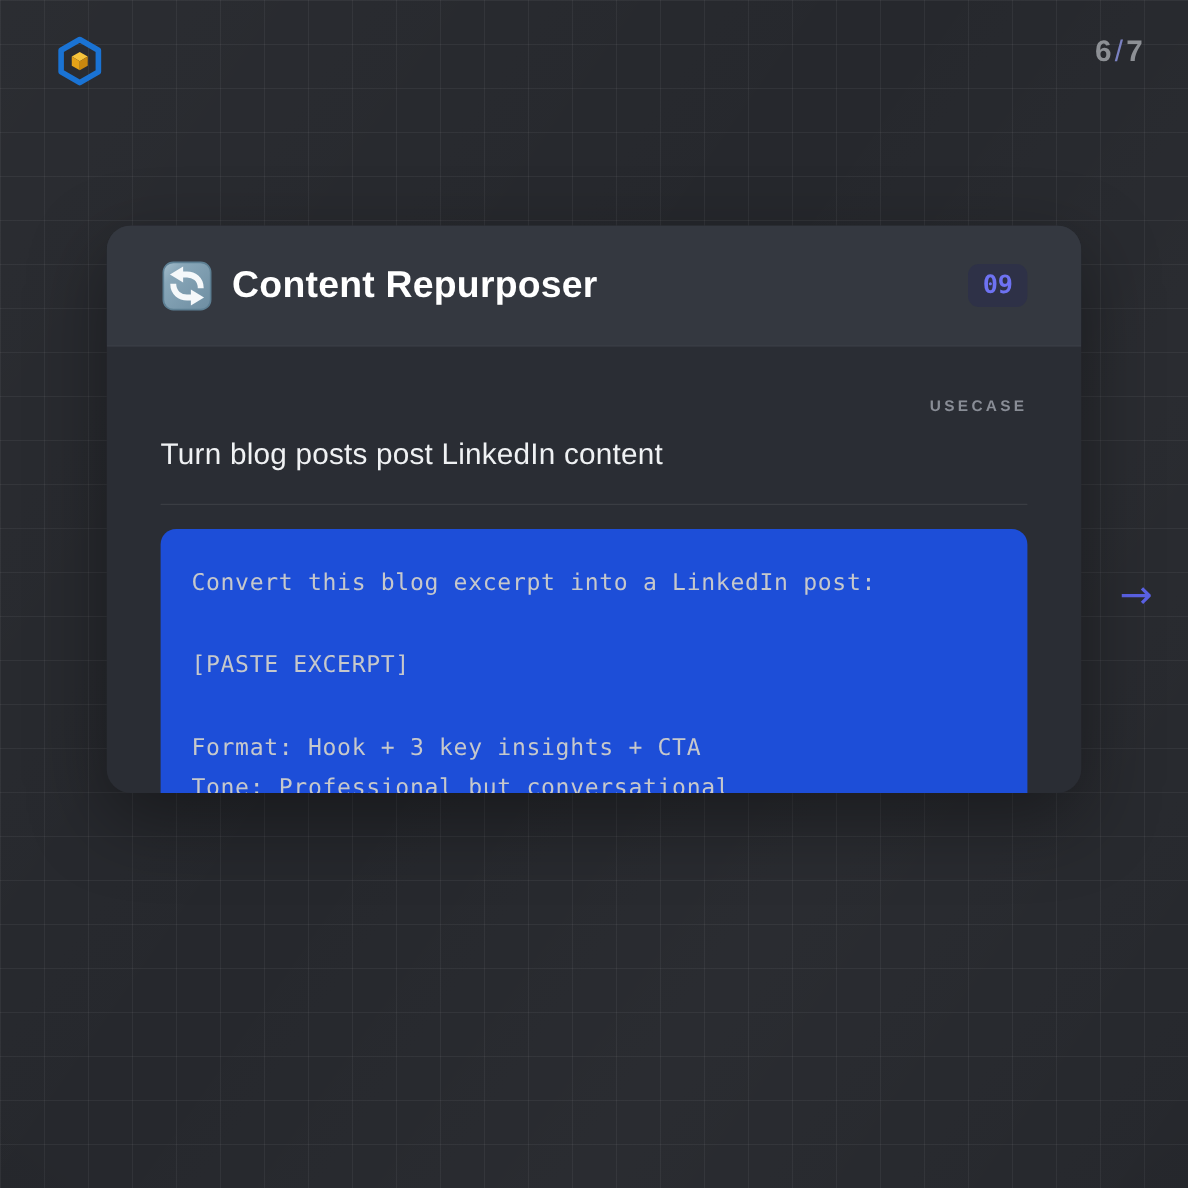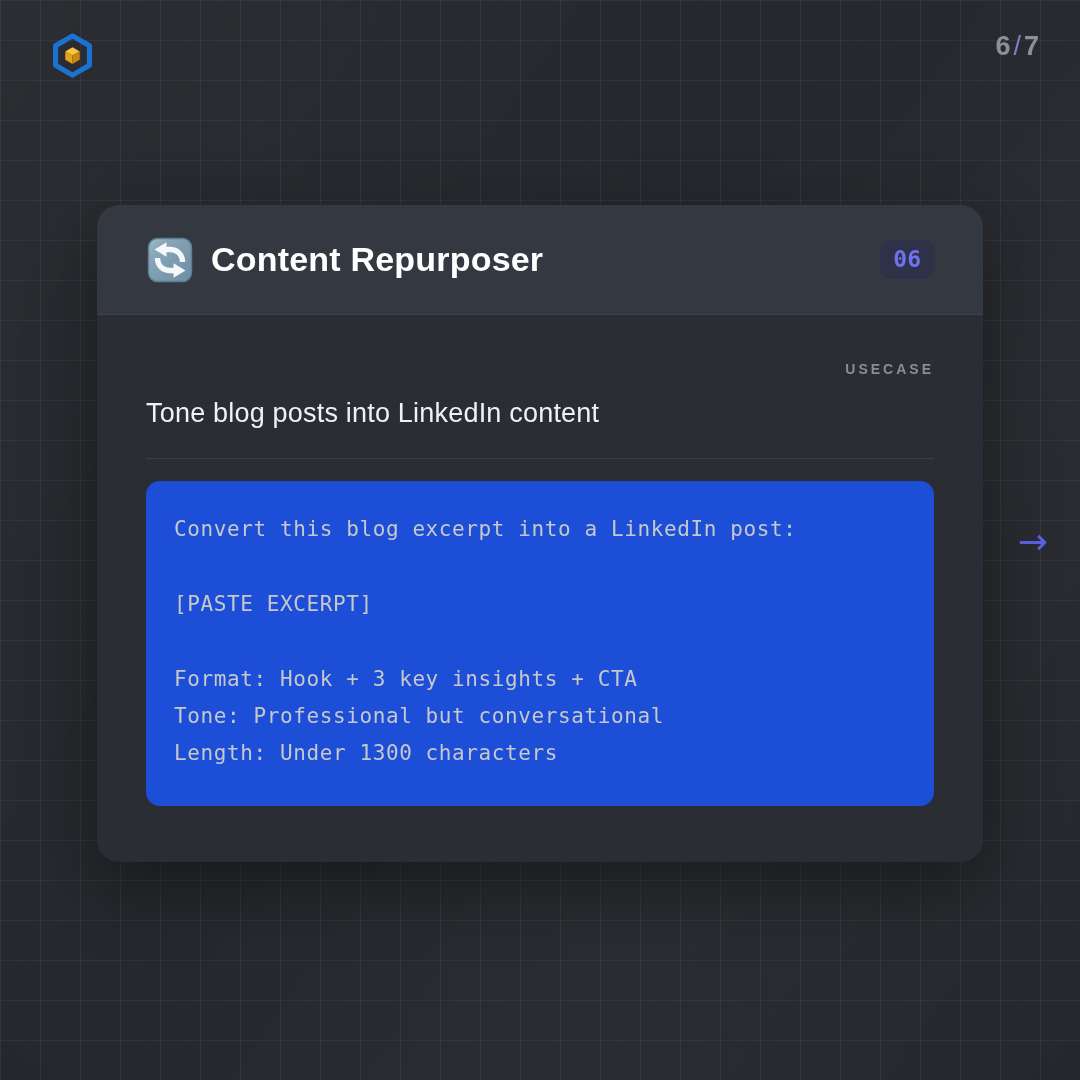--- a/index.html
+++ b/index.html
@@ -21,21 +21,21 @@
   
   .logo{position:absolute;left:49px;top:32px;width:47px;height:47px;}
   .counter{
     position:absolute;top:31px;right:39px;
     font-size:27px;font-weight:700;letter-spacing:2px;color:#8d9095;
   }
   .counter .sep{color:#7b82c2;font-weight:400;padding:0 1px;}
 
   
   .card{
-    position:absolute;left:97px;top:205px;width:886px;height:657px;
+    position:absolute;left:97px;top:205px;width:886px;height:516px;
     border-radius:22px;background:#2a2d34;
     box-shadow:0 24px 70px rgba(0,0,0,0.38);
     overflow:hidden;z-index:1;
   }
   .card-header{
     height:110px;background:#343840;
     border-bottom:1px solid rgba(255,255,255,0.05);
     display:flex;align-items:center;
     padding:0 49px;box-sizing:border-box;
   }
@@ -114,26 +114,26 @@
             </linearGradient>
           </defs>
           <rect x="2.5" y="2.5" width="43" height="43" rx="9" fill="url(#sq)" stroke="#5d7f93" stroke-width="1.5"></rect>
           <path d="M 36.5 26 C 36.5 17.5 30 13.5 24 13.5 L 18.5 13.5" fill="none" stroke="#f5f8fa" stroke-width="5.4"></path>
           <polygon points="8.5,13.5 20.5,6.2 20.5,20.8" fill="#f5f8fa"></polygon>
           <path d="M 11.5 22 C 11.5 30.5 18 34.5 24 34.5 L 29.5 34.5" fill="none" stroke="#f5f8fa" stroke-width="5.4"></path>
           <polygon points="39.5,34.5 27.5,27.2 27.5,41.8" fill="#f5f8fa"></polygon>
         </svg>
       </span>
       <div class="card-title">Content Repurposer</div>
-      <div class="badge">06</div>
+      <div class="badge">09</div>
     </div>
 
     <div class="card-body">
       <div class="eyebrow">USECASE</div>
-      <div class="usecase">Tone blog posts into LinkedIn content</div>
+      <div class="usecase">Turn blog posts post LinkedIn content</div>
       <div class="divider"></div>
       <div class="codeblock">
         <pre>Convert this blog excerpt into a LinkedIn post:
 
 [PASTE EXCERPT]
 
 Format: Hook + 3 key insights + CTA
 Tone: Professional but conversational
 Length: Under 1300 characters</pre>
       </div>

